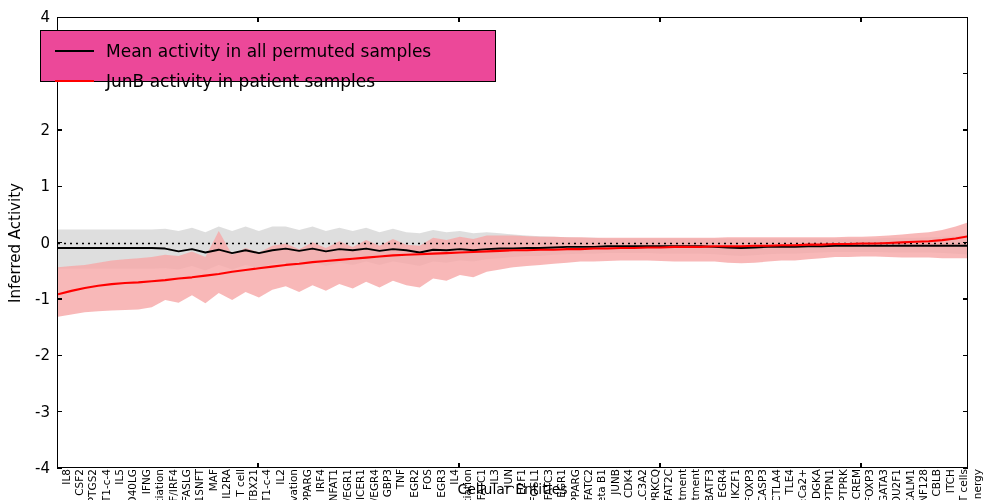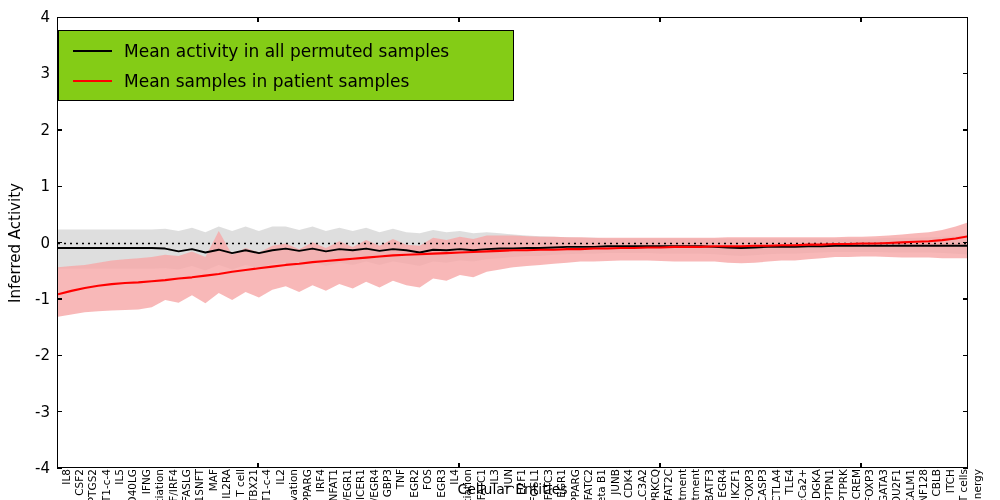--- a/index.html
+++ b/index.html
@@ -50,23 +50,23 @@
     transform-origin:0 0;transform:rotate(-90deg) translateX(-100%);
     line-height:10.5px;
   }
   #xlabel{
     position:absolute;left:57px;width:911px;top:481px;
     text-align:center;font-size:14px;color:#000;
   }
 
   
   #legend{
-    position:absolute;left:58px;top:30px;
-    width:456px;height:71px;
-    border:1.3px solid #000;background:#84cc16;box-sizing:border-box;
+    position:absolute;left:40px;top:30px;
+    width:456px;height:52px;
+    border:1.3px solid #000;background:#ec4899;box-sizing:border-box;
   }
   .legend-row{
     position:absolute;left:14px;height:26px;display:flex;align-items:center;
   }
   .legend-swatch{width:39px;height:0;border-top:2px solid #000;margin-right:12px;}
   .legend-swatch.red{border-top-color:#ff0000;}
   .legend-text{font-size:17px;color:#000;white-space:nowrap;}
 </style>
 </head>
 <body>
@@ -210,17 +210,17 @@
 
   <div id="xlabel">Cellular Entities</div>
 
   <div id="legend">
     <div class="legend-row" style="top:7px;">
       <span class="legend-swatch"></span>
       <span class="legend-text">Mean activity in all permuted samples</span>
     </div>
     <div class="legend-row" style="top:37px;">
       <span class="legend-swatch red"></span>
-      <span class="legend-text">Mean samples in patient samples</span>
+      <span class="legend-text">JunB activity in patient samples</span>
     </div>
   </div>
 
 </div>
 
 </body></html>

